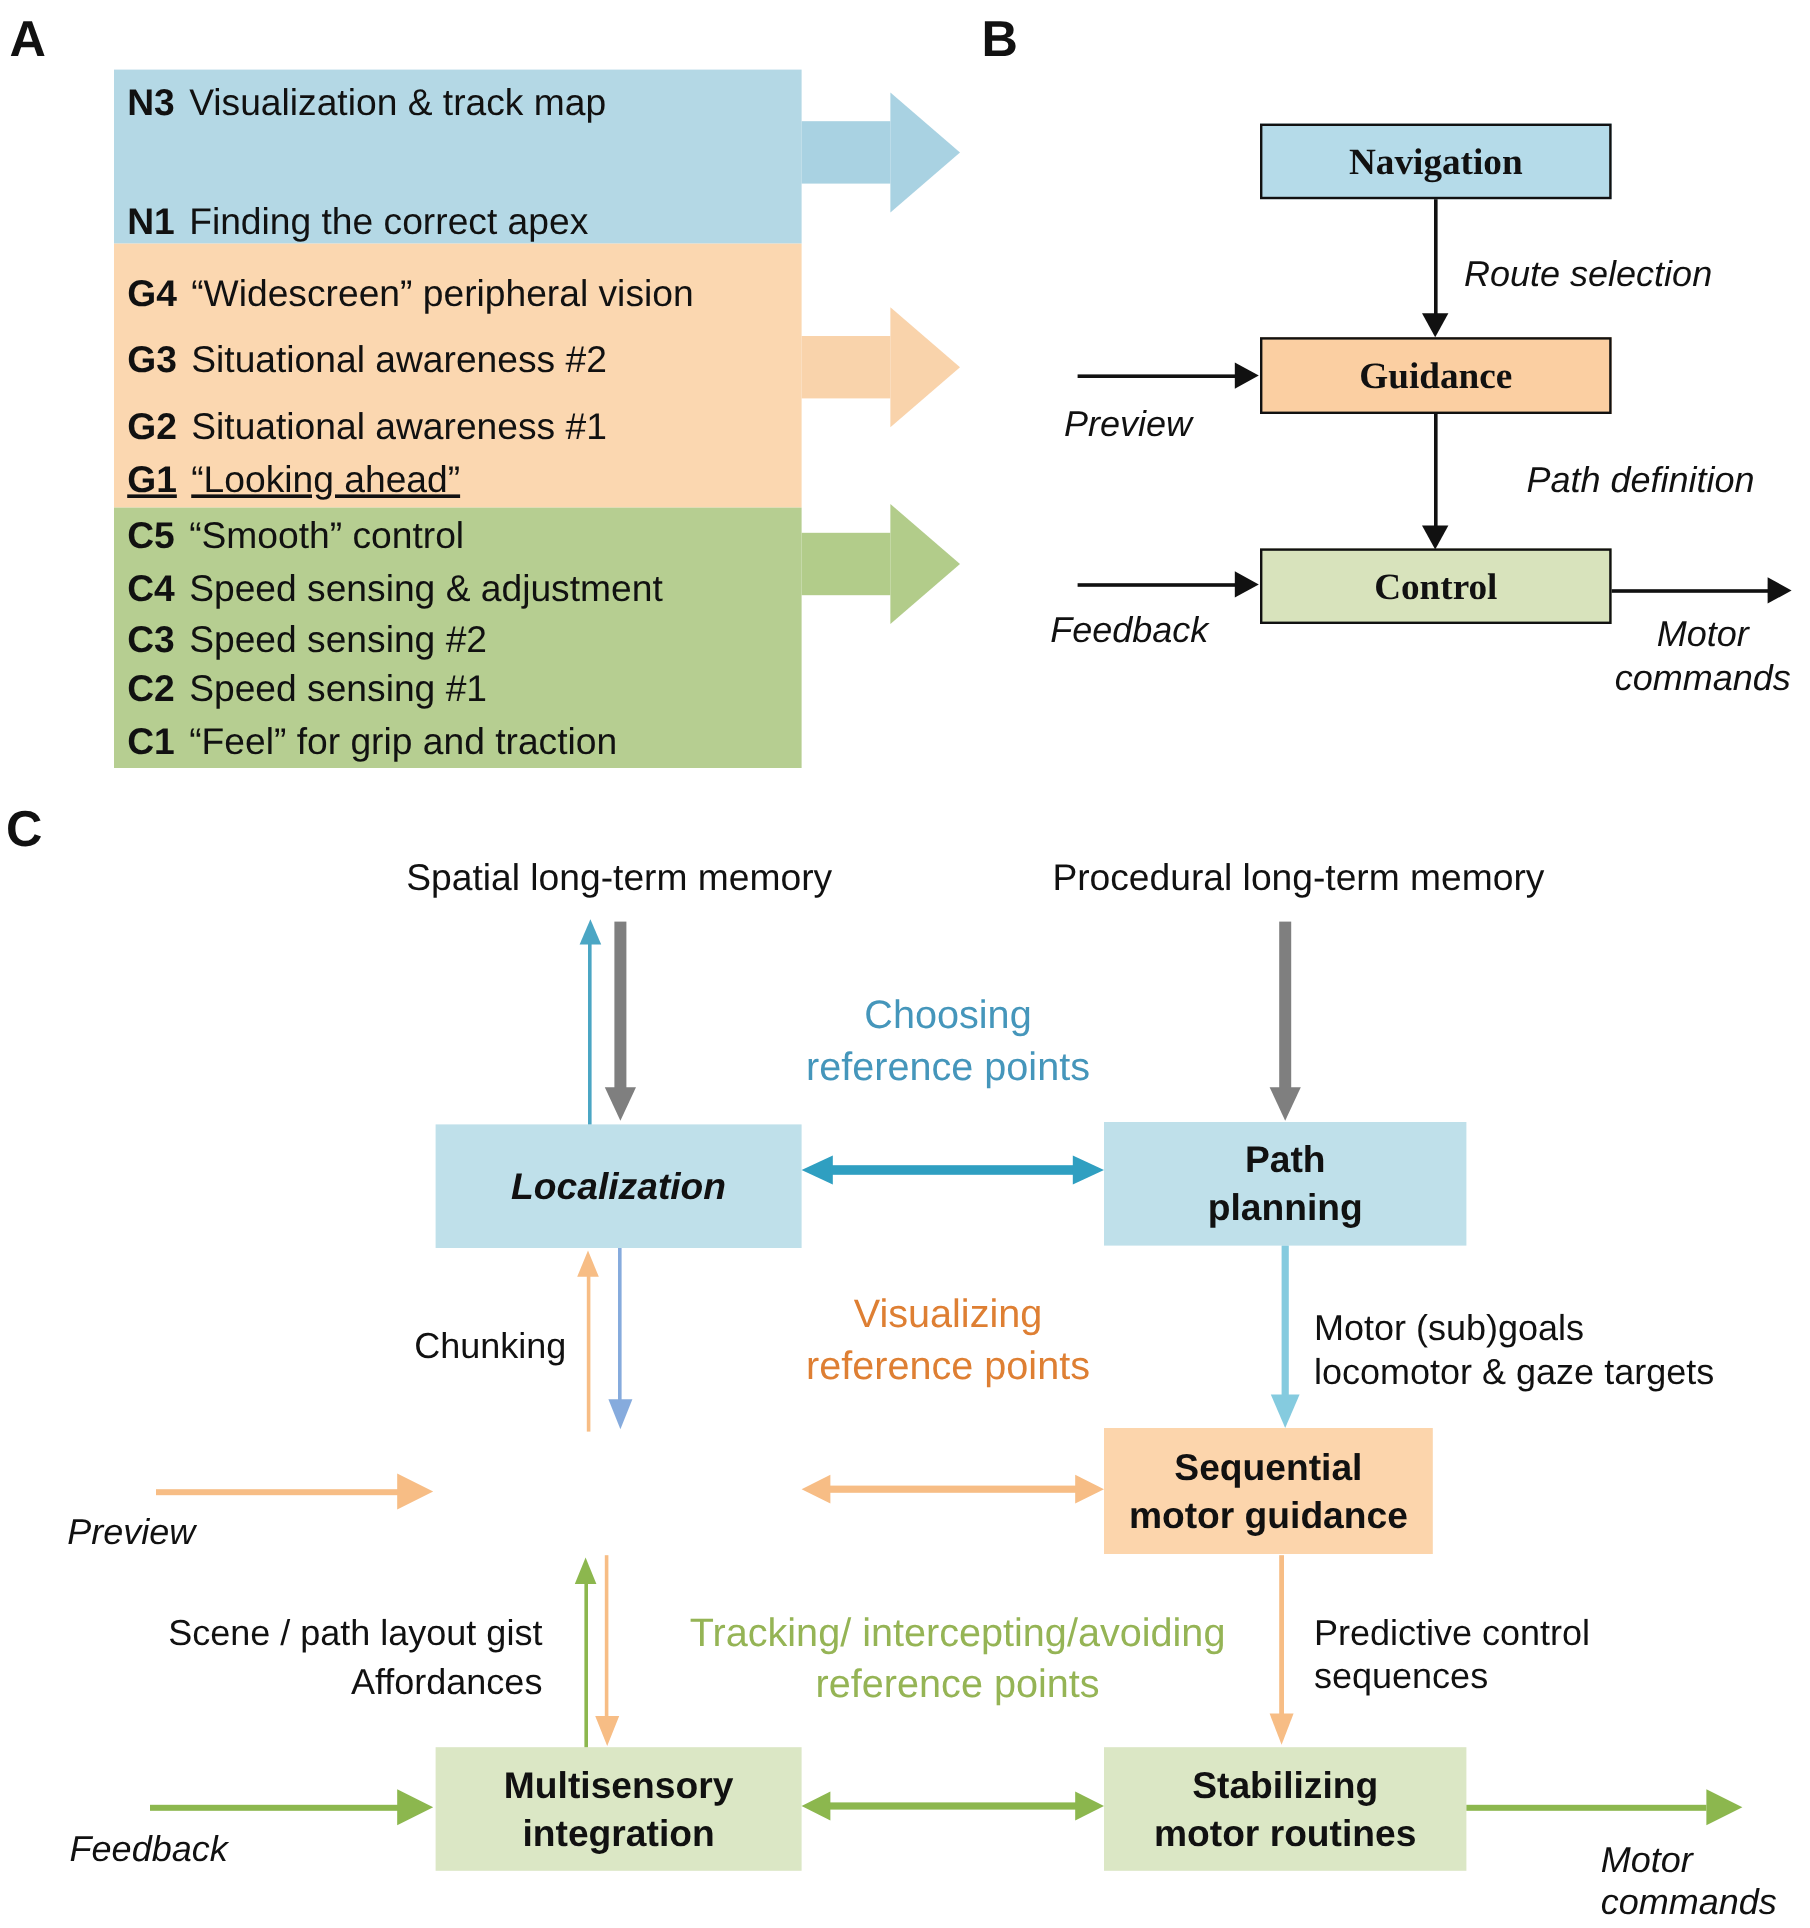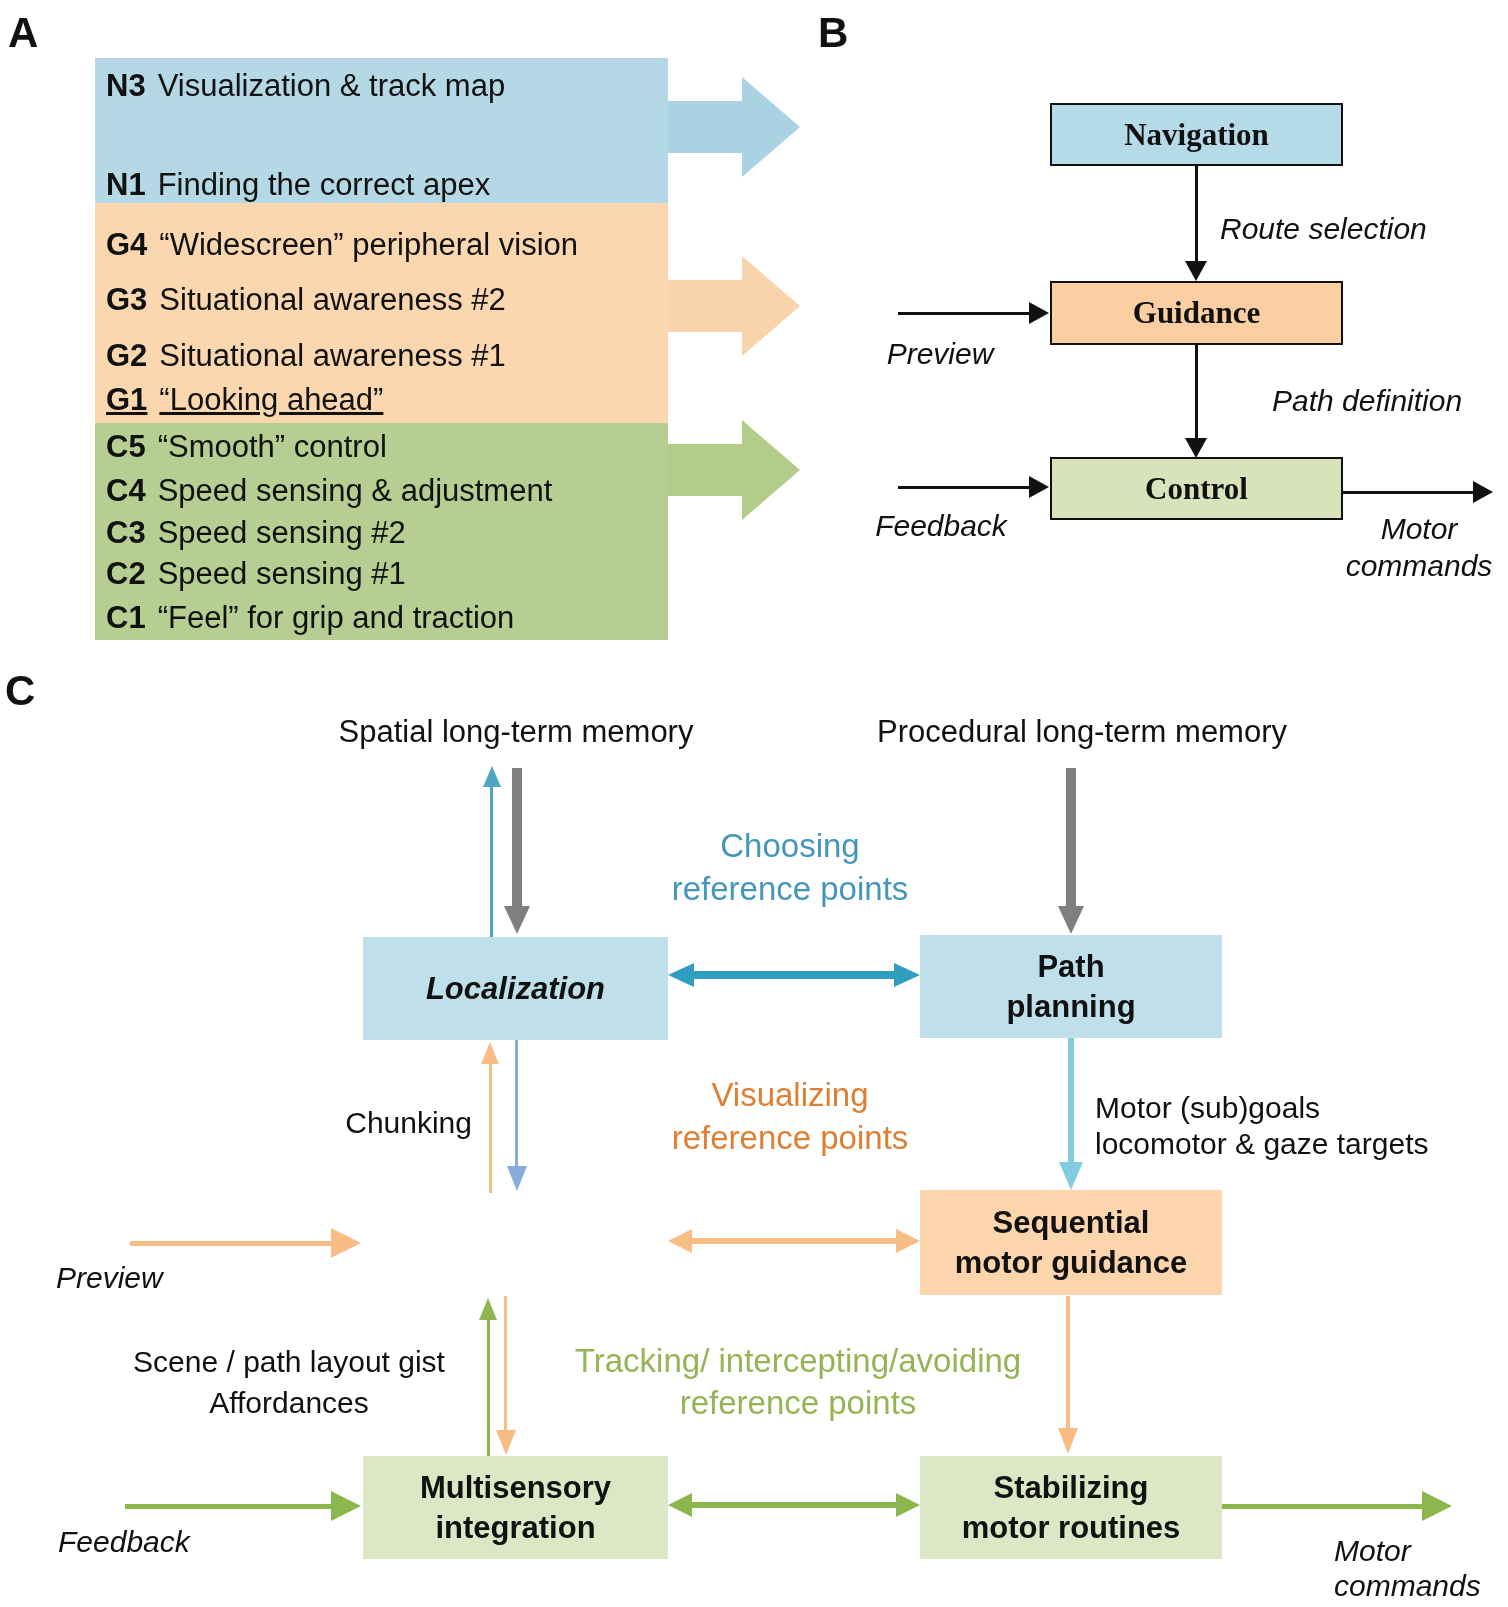--- a/index.html
+++ b/index.html
@@ -90,21 +90,21 @@
 reference points</div>
   <div class="hdr" style="left: 640px; top: 1073px; width: 300px; color: rgb(222, 127, 51);">Visualizing
 reference points</div>
   <div class="hdr" style="left: 548px; top: 1340px; width: 500px; line-height: 42px; color: rgb(149, 180, 85);">Tracking/ intercepting/avoiding
 reference points</div>
 
   <div class="box-c" style="left: 363px; top: 937px; width: 305px; height: 103px; background: rgb(191, 224, 234); font-style: italic;">Localization</div>
   <div class="box-c" style="left: 920px; top: 935px; width: 302px; height: 103px; background: rgb(191, 224, 234);">Path
 planning</div>
 
-  <div class="box-c" style="left: 920px; top: 1190px; width: 302px; height: 105px; background: rgb(252, 213, 172);">Sequential
+  <div class="box-c" style="left: 920px; top: 1190px; width: 274px; height: 105px; background: rgb(252, 213, 172);">Sequential
 motor guidance</div>
 
   <div class="box-c" style="left: 363px; top: 1456px; width: 305px; height: 103px; background: rgb(219, 231, 197);">Multisensory
 integration</div>
   <div class="box-c" style="left: 920px; top: 1456px; width: 302px; height: 103px; background: rgb(219, 231, 197);">Stabilizing
 motor routines</div>
 
   <div class="tri" style="left: 483px; top: 766px; border-style: solid; border-width: 0px 9px 21px; border-bottom-color: rgb(75, 166, 196);"></div>
   <div class="shaft" style="left: 490px; top: 785px; width: 3px; height: 152px; background: rgb(75, 166, 196);"></div>
   <div class="shaft" style="left: 512px; top: 768px; width: 10px; height: 140px; background: rgb(127, 127, 127);"></div>
@@ -142,22 +142,24 @@
   <div class="tri" style="left: 896px; top: 1493px; border-style: solid; border-width: 12px 0px 12px 24px; border-left-color: rgb(140, 183, 78);"></div>
 
   <div class="shaft" style="left: 130px; top: 1241px; width: 203px; height: 5px; background: rgb(247, 189, 133);"></div>
   <div class="tri" style="left: 331px; top: 1228px; border-style: solid; border-width: 15px 0px 15px 30px; border-left-color: rgb(247, 189, 133);"></div>
   <div class="shaft" style="left: 125px; top: 1504px; width: 208px; height: 5px; background: rgb(140, 183, 78);"></div>
   <div class="tri" style="left: 331px; top: 1491px; border-style: solid; border-width: 15px 0px 15px 30px; border-left-color: rgb(140, 183, 78);"></div>
   <div class="shaft" style="left: 1222px; top: 1504px; width: 200px; height: 5px; background: rgb(140, 183, 78);"></div>
   <div class="tri" style="left: 1422px; top: 1491px; border-style: solid; border-width: 15px 0px 15px 30px; border-left-color: rgb(140, 183, 78);"></div>
 
   <div class="lbl rgt" style="left:272px;top:1105px;width:200px;">Chunking</div>
-  <div class="lbl rgt" style="left:114px;top:1341px;width:350px;line-height:41px;text-align:center;">Scene / path layout gist
+  <div class="lbl rgt" style="left:102px;top:1341px;width:350px;line-height:41px;">Scene / path layout gist
 Affordances</div>
   <div class="lbl" style="left:1095px;top:1090px;line-height:36px;">Motor (sub)goals
 locomotor &amp; gaze targets</div>
+  <div class="lbl" style="left:1095px;top:1344px;line-height:36px;">Predictive control
+sequences</div>
   <div class="lbl it" style="left:56px;top:1260px;width:160px;">Preview</div>
   <div class="lbl it" style="left:58px;top:1524px;width:180px;">Feedback</div>
   <div class="lbl it" style="left:1334px;top:1533px;line-height:35px;">Motor
 commands</div>
 
 </div>
 
 </body></html>

